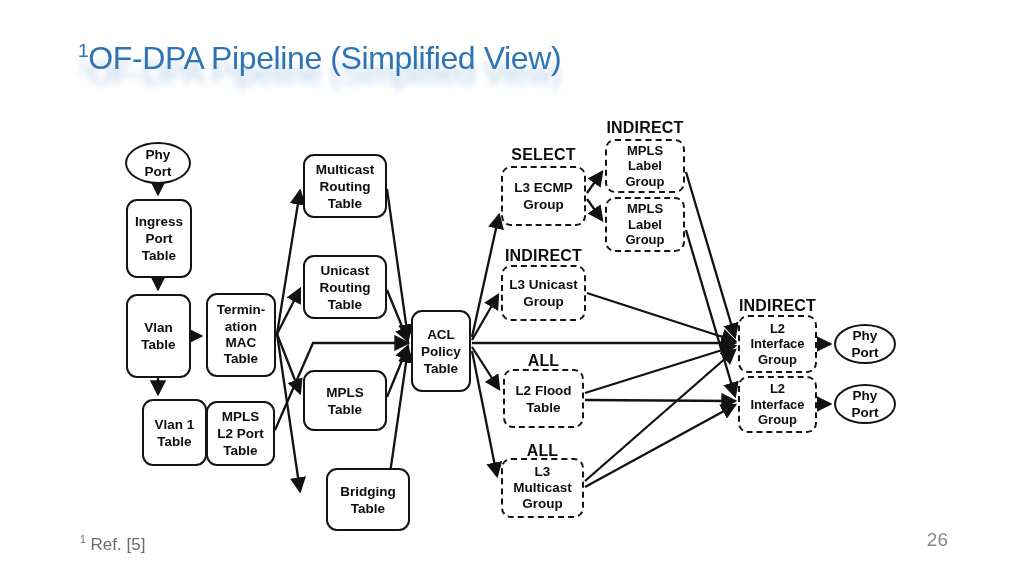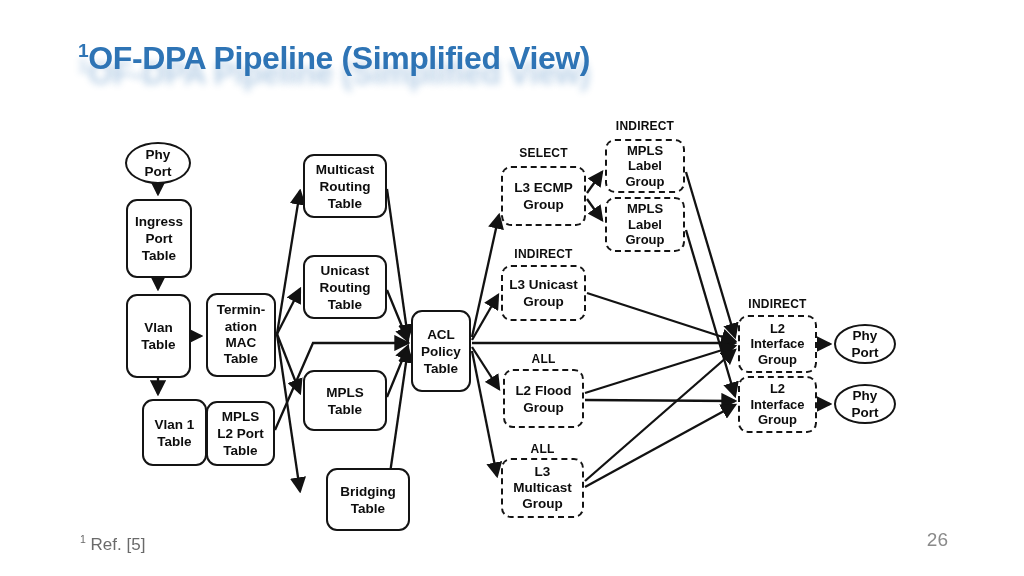--- a/index.html
+++ b/index.html
@@ -3,21 +3,21 @@
 <meta charset="utf-8">
 <style>
   html,body{margin:0;padding:0;background:#888;}
   #slide{
     position:relative;width:1024px;height:576px;background:#ffffff;
     font-family:"Liberation Sans",sans-serif;overflow:hidden;
   }
   
   .title-row{
     position:absolute;left:78px;top:40px;
-    font-size:32px;font-weight:bold;letter-spacing:-0.4px;
+    font-size:32px;font-weight:normal;letter-spacing:-0.4px;
     color:#2E74B5;white-space:nowrap;
     text-shadow:0 15px 7px rgba(46,116,181,0.33);
   }
   .title-row sup{font-size:60%;vertical-align:super;}
   
   .footer-ref{
     position:absolute;left:80px;top:533px;font-size:17px;color:#6a6a6a;
   }
   .footer-ref sup{font-size:62%;vertical-align:super;}
   .page-number{
@@ -30,21 +30,21 @@
     position:absolute;z-index:2;background:#ffffff;
     display:flex;align-items:center;justify-content:center;text-align:center;
     font-size:13.5px;font-weight:bold;color:#0d0d0d;line-height:1.26;
     white-space:pre-line;box-sizing:border-box;
   }
   .solid{border:2.6px solid #141414;border-radius:11px;}
   .dashed{border:2.6px dashed #141414;border-radius:10px;}
   .ellipse{border:2.8px solid #141414;border-radius:50%;}
   .gtype{
     position:absolute;z-index:2;text-align:center;
-    font-size:12px;font-weight:bold;color:#0d0d0d;letter-spacing:0.2px;
+    font-size:16px;font-weight:bold;color:#0d0d0d;letter-spacing:0.2px;
   }
   
   .n-phyin {left:125px;top:142px;width:66px;height:42px;}
   .n-ingress{left:126px;top:199px;width:66px;height:79px;}
   .n-vlan  {left:126px;top:294px;width:65px;height:84px;}
   .n-vlan1 {left:142px;top:399px;width:65px;height:67px;}
   .n-termmac{left:206px;top:293px;width:70px;height:84px;line-height:1.22;}
   .n-mplsl2{left:206px;top:401px;width:69px;height:65px;}
   .n-mcast {left:303px;top:154px;width:84px;height:64px;}
   .n-ucast {left:303px;top:255px;width:84px;height:64px;}
@@ -169,21 +169,21 @@
 Group</div>
   <div class="node dashed n-mlg1">MPLS
 Label
 Group</div>
   <div class="node dashed n-mlg2">MPLS
 Label
 Group</div>
   <div class="node dashed n-l3u">L3 Unicast
 Group</div>
   <div class="node dashed n-l2f">L2 Flood
-Group</div>
+Table</div>
   <div class="node dashed n-l3m">L3
 Multicast
 Group</div>
   <div class="node dashed n-l2i1">L2
 Interface
 Group</div>
   <div class="node dashed n-l2i2">L2
 Interface
 Group</div>
 

